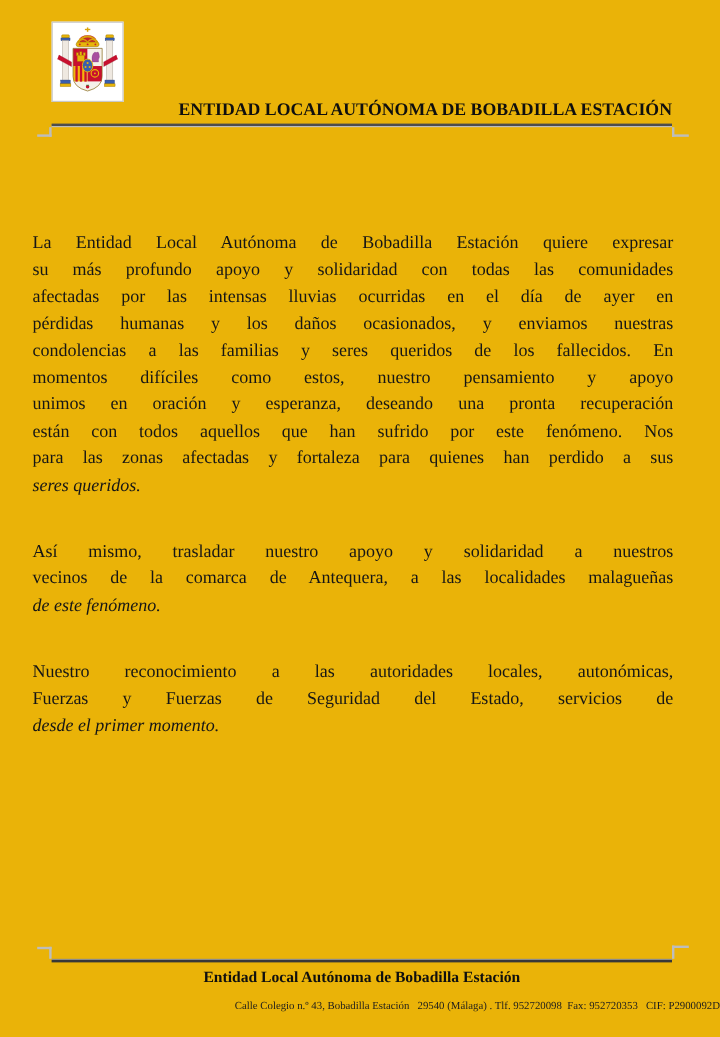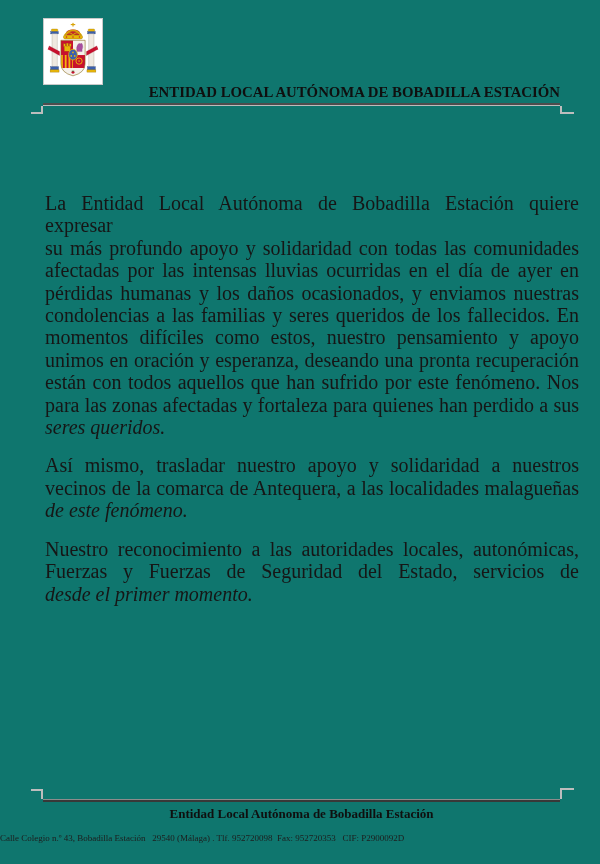--- a/index.html
+++ b/index.html
@@ -1,20 +1,20 @@
 <!DOCTYPE html>
 <html><head>
 <meta charset="utf-8">
 <style>
   html, body { margin: 0; padding: 0; background: #ffffff; }
   .page {
     position: relative;
     width: 600px;
     height: 864px;
-    background: #0f766e;
+    background: #eab308;
     font-family: "Liberation Serif", "DejaVu Serif", serif;
     color: #161616;
     overflow: hidden;
   }
 
   
   .logo-box {
     position: absolute;
     left: 43px; top: 18px;
     width: 60px; height: 67px;
@@ -51,27 +51,27 @@
   .corner.hdr-r { left: 560px; top: 106px; width: 14px; height: 8px;
     border-left: 2px solid #bdbdbd; border-bottom: 2px solid #bdbdbd; }
   .corner.ftr-l { left: 31px; top: 789px; width: 12px; height: 10px;
     border-right: 2px solid #bdbdbd; border-top: 2px solid #bdbdbd; }
   .corner.ftr-r { left: 560px; top: 788px; width: 14px; height: 11px;
     border-left: 2px solid #bdbdbd; border-top: 2px solid #bdbdbd; }
 
   
   .document-body {
     position: absolute;
-    left: 45px; top: 192px;
+    left: 27px; top: 192px;
     width: 534px;
-    font-size: 20px;
+    font-size: 15px;
     line-height: 22.4px;
     color: #161616;
   }
-  .para + .para { margin-top: 16px; }
+  .para + .para { margin-top: 33px; }
   .para .line { text-align: justify; text-align-last: justify; }
   .para .line.last { text-align-last: left; font-style: italic; }
 
   
   .footer-rule {
     position: absolute;
     left: 43px; top: 799px;
     width: 517px; height: 3px;
     background: linear-gradient(#8c8c8c 0, #8c8c8c 1px, #383838 1px, #383838 100%);
   }
@@ -81,21 +81,21 @@
     width: 517px;
     text-align: center;
     font-weight: bold;
     font-size: 13px;
     color: #0f0f0f;
   }
   .footer-address {
     position: absolute;
     left: 0; top: 833px;
     width: 600px;
-    text-align: left;
+    text-align: right;
     font-size: 9px;
     color: #1d1d1d;
     white-space: pre;
   }
 </style>
 </head>
 <body>
 
 <div class="page">
 

